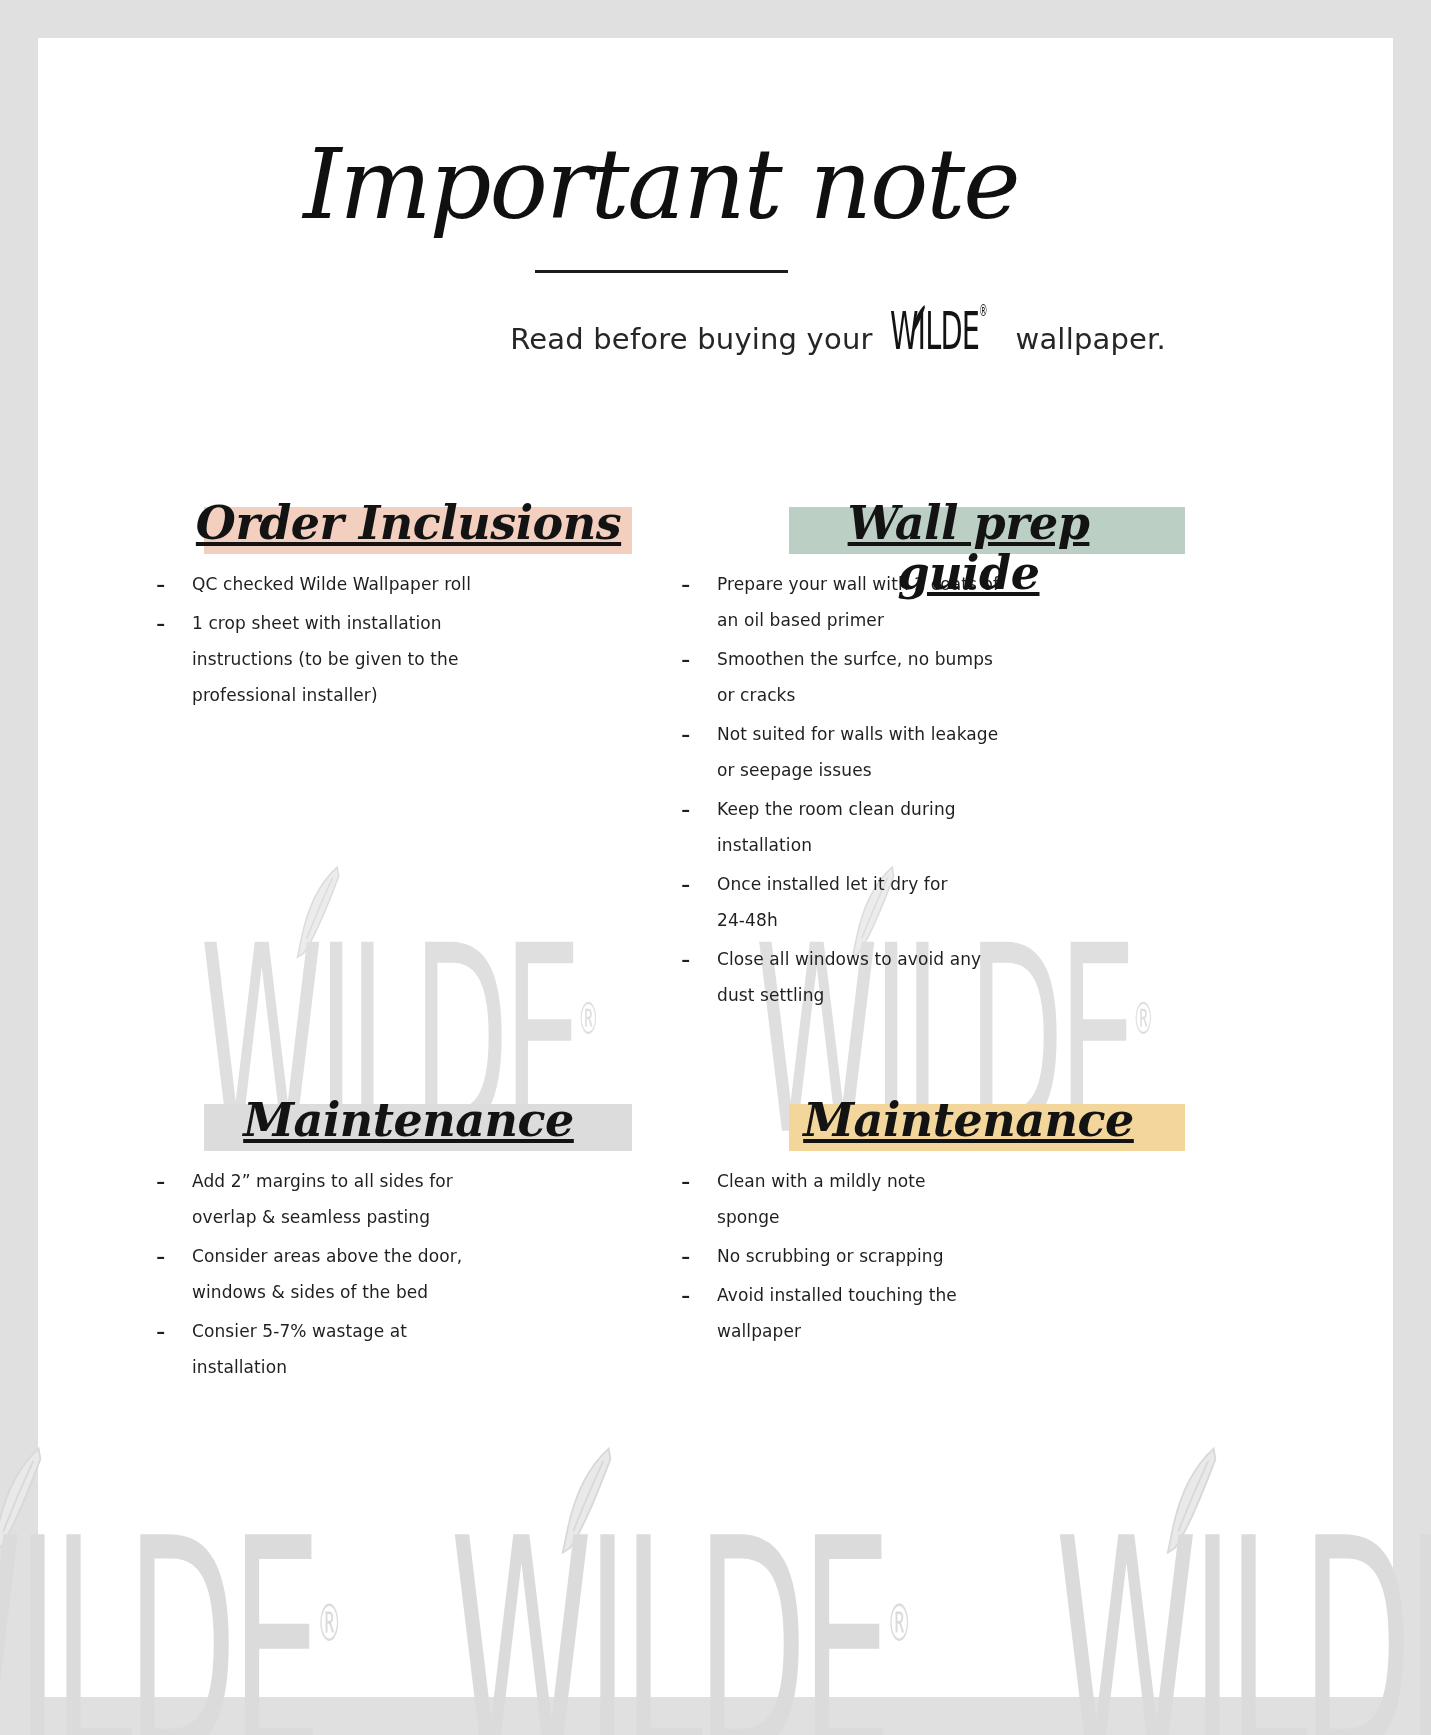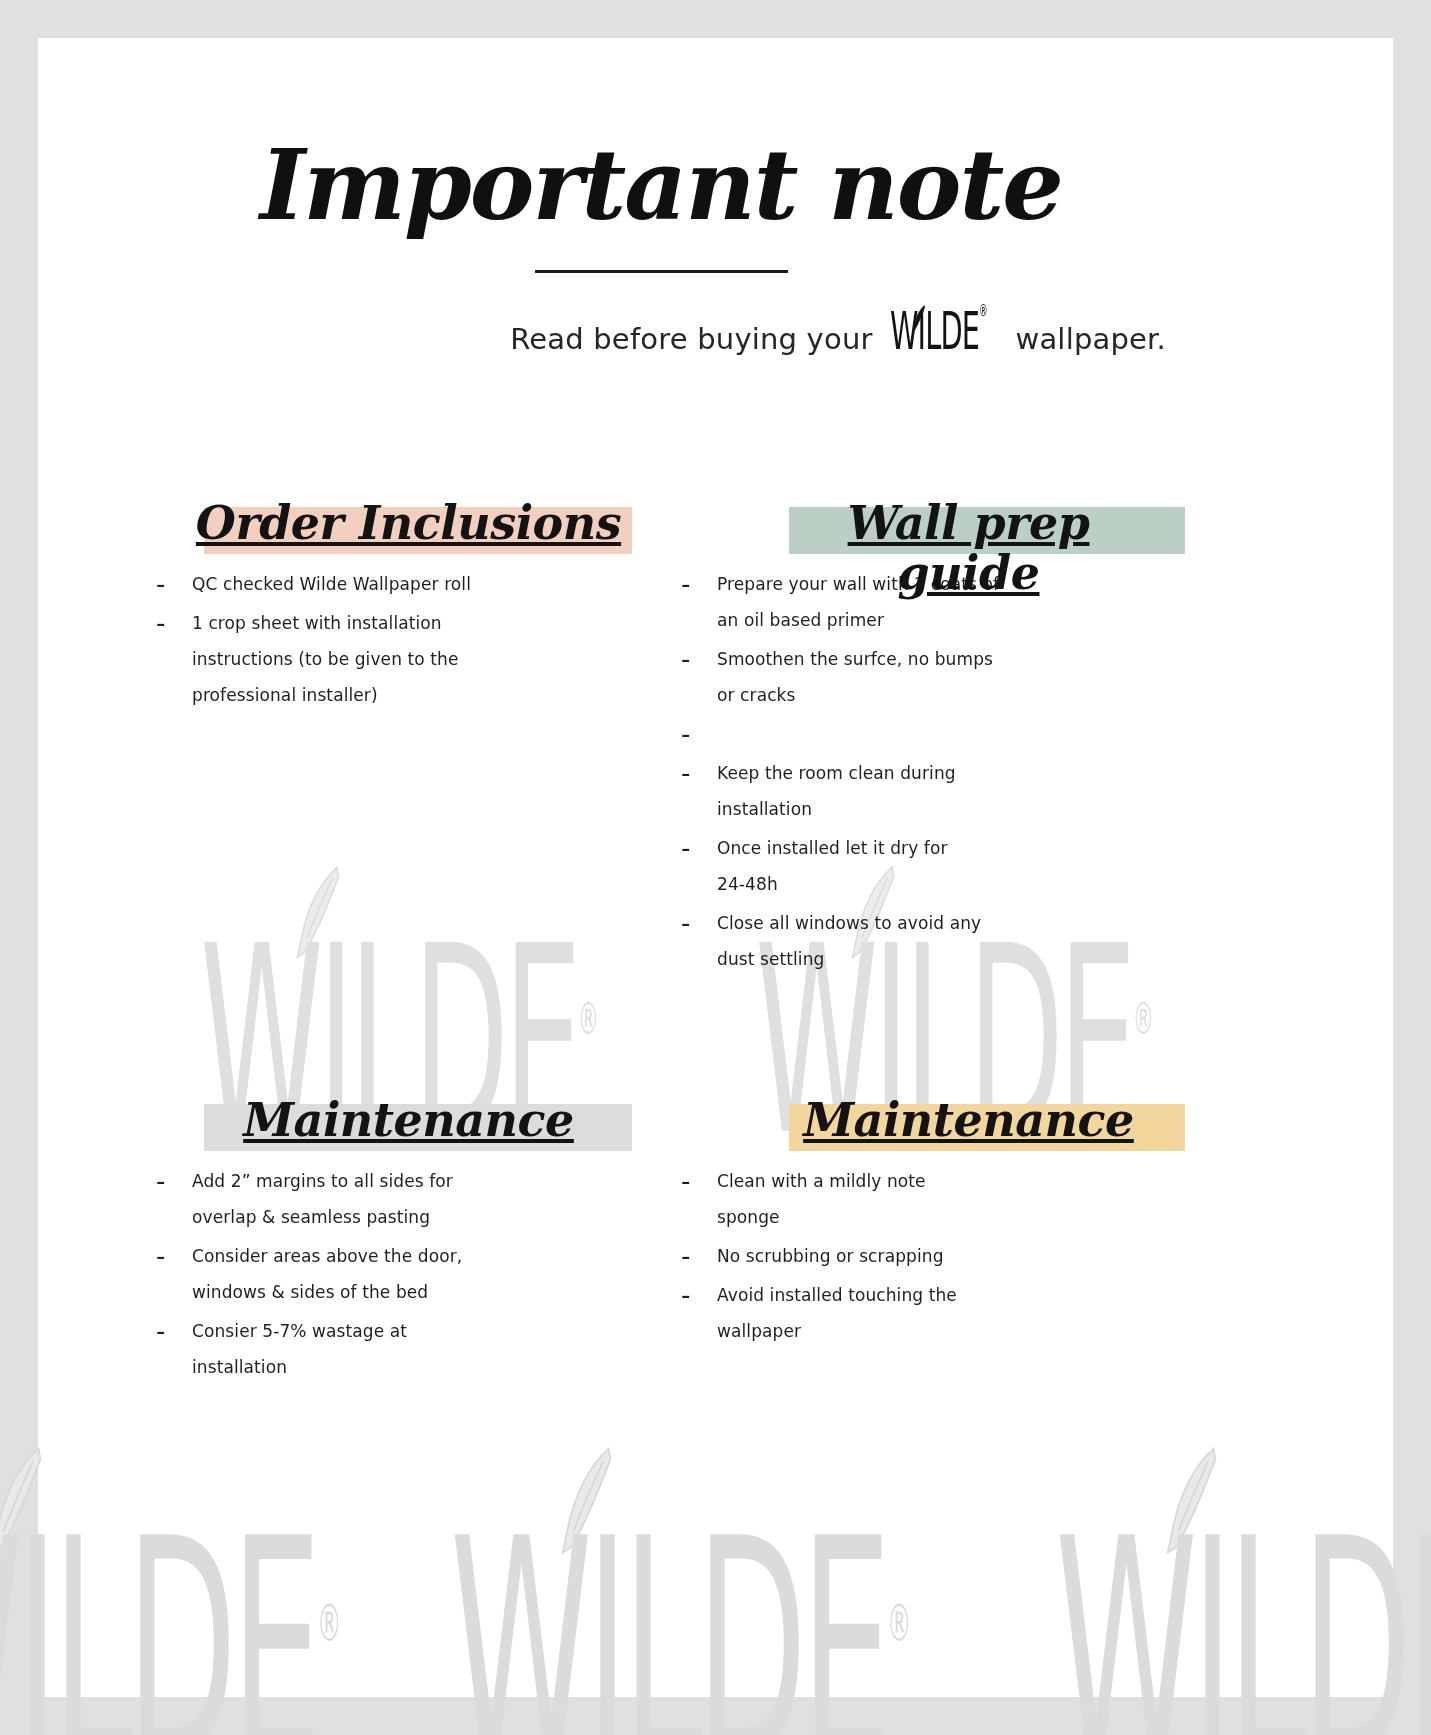--- a/index.html
+++ b/index.html
@@ -30,21 +30,21 @@
   .wm-r{font-size:0.17em;vertical-align:2.2em;letter-spacing:0;margin-left:0.06em;}
   .wm-feather{position:absolute;left:0.60em;top:-0.30em;height:0.62em;width:auto;}
   
   .content{
     position:absolute;left:38px;top:38px;right:38px;bottom:38px;
     z-index:2;overflow:visible;
   }
   .sheet{width:1010px;margin-left:118px;}
   .title{
     margin:97px 0 0;text-align:center;
-    font-family:"DejaVu Serif",serif;font-style:italic;font-weight:700;
+    font-family:"DejaVu Serif",serif;font-style:italic;font-weight:400;
     font-size:97px;line-height:1.04;color:#101010;letter-spacing:-2px;
   }
   .rule{width:253px;height:3px;background:#1c1c1c;margin:34px auto 0;}
   .subtitle{
     margin-top:40px;text-align:right;font-size:29px;color:#262626;
     letter-spacing:0.2px;
   }
   .subtitle .part{vertical-align:baseline;}
   
   .wilde{
@@ -178,20 +178,22 @@
                 <span class="li-text">Prepare your wall with 2 coats of
 an oil based primer</span>
               </li>
               <li>
                 <span class="dash">-</span>
                 <span class="li-text">Smoothen the surfce, no bumps
 or cracks</span>
               </li>
               <li>
                 <span class="dash">-</span>
+                <span class="li-text">Not suited for walls with leakage
+or seepage issues</span>
               </li>
               <li>
                 <span class="dash">-</span>
                 <span class="li-text">Keep the room clean during
 installation</span>
               </li>
               <li>
                 <span class="dash">-</span>
                 <span class="li-text">Once installed let it dry for
 24-48h</span>

